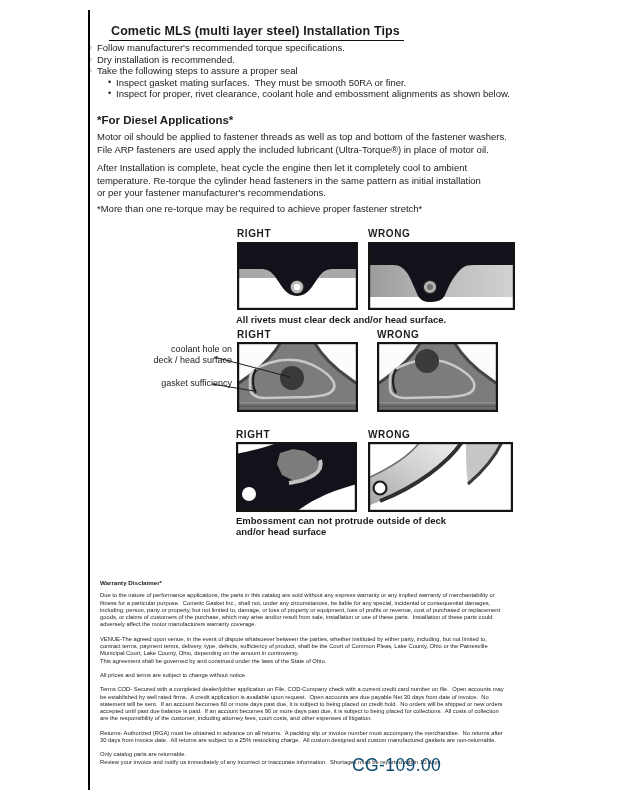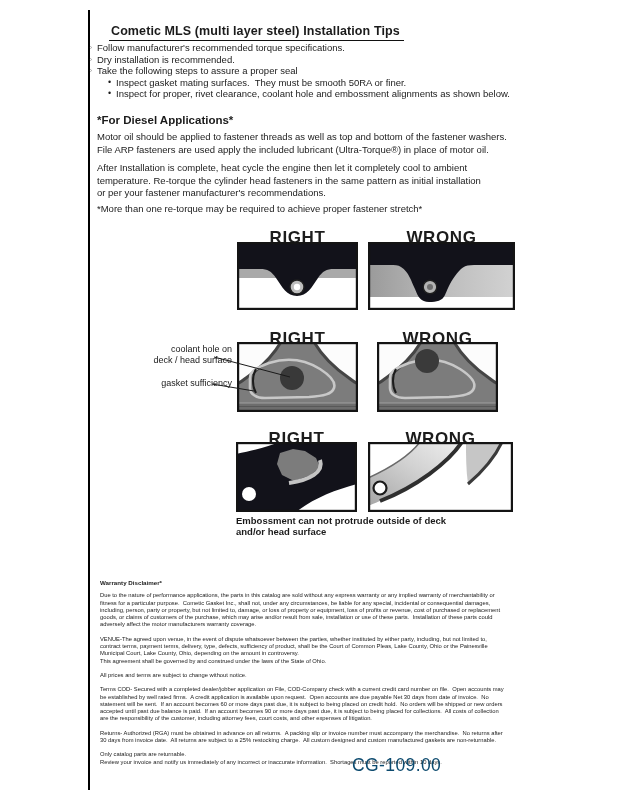--- a/index.html
+++ b/index.html
@@ -11,21 +11,21 @@
            padding:0 4px 1.5px 2px; margin-left:-2px; letter-spacing:0.1px; }
   .bullets { font-size:9.5px; line-height:11.6px; }
   .brow { display:flex; align-items:flex-start; }
   .brow .mk { width:8px; flex:0 0 8px; text-align:left; }
   .brow .mk.o { font-size:8px; line-height:11.6px; }
   .brow .mk.f { font-size:9px; line-height:11.6px; }
   .brow.sub { margin-left:19px; }
   .btext { white-space:pre-wrap; }
   .diesel-h { font-weight:700; font-size:11.5px; }
   .para { font-size:9.5px; line-height:12.7px; white-space:pre; }
-  .dlabel { font-size:17px; font-weight:700; letter-spacing:0.6px; text-align:center; color:#1c1c1c; }
+  .dlabel { font-size:10px; font-weight:700; letter-spacing:0.6px; text-align:left; color:#1c1c1c; }
   .dbox { line-height:0; }
   .dbox svg { display:block; }
   .caption { font-weight:700; font-size:9.5px; line-height:11px; white-space:pre-line; }
   .caption.center { text-align:center; }
   .ann { font-size:9px; line-height:10.8px; text-align:right; white-space:pre-line; color:#1b1b1b; }
   .legal { font-size:5.8px; line-height:7.3px; }
   .legal .lh { font-weight:700; font-size:6.2px; margin:0 0 6px 0; }
   .legal p { margin:0 0 7px 0; white-space:pre; }
   .code { font-size:17.5px; letter-spacing:0.4px; color:#0c4a6e; }
   .leader { pointer-events:none; }
@@ -97,20 +97,21 @@
       </defs>
       <rect width="147" height="68" fill="#ffffff"></rect>
       <rect x="0" y="21" width="147" height="34" fill="url(#g1)"></rect>
       <rect x="0" y="55" width="147" height="13" fill="#ffffff"></rect>
       <path d="M0,0 H147 V23 H106 C96,23 93,26 87,34 C81,42 79,49 77,53 C74,59 69,60 61,60 C53,60 50,55 47,47 C43,39 41,30 33,25 C30,23 27,23 22,23 H0 Z" fill="#12121a"></path>
       <circle cx="62" cy="45" r="6.8" fill="#b3b3b3" stroke="#1f1f1f" stroke-width="1.4"></circle>
       <circle cx="62" cy="45" r="3" fill="#6e6e6e"></circle>
       <rect x="1.1" y="1.1" width="144.8" height="65.8" fill="none" stroke="#141414" stroke-width="2.2"></rect>
     </svg>
   </div>
+  <div class="abs caption" style="left:236px; top:314px;">All rivets must clear deck and/or head surface.</div>
 
   <div class="abs dlabel" style="left:237px; top:329px; width:121px;">RIGHT</div>
   <div class="abs dlabel" style="left:377px; top:329px; width:121px;">WRONG</div>
 
   <div class="abs ann" style="left:105px; top:344px; width:127px;">coolant hole on
 deck / head surface</div>
   <div class="abs ann" style="left:105px; top:378px; width:127px;">gasket sufficiency</div>
 
   <div class="abs dbox" style="left:237px; top:342px; width:121px; height:70px;">
     <svg width="121" height="70" viewBox="0 0 121 70">

